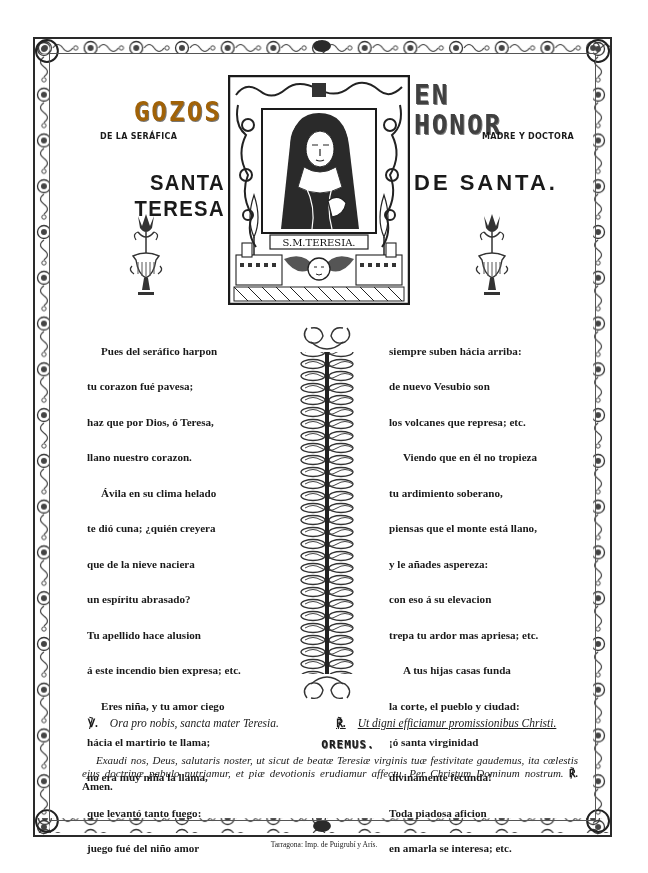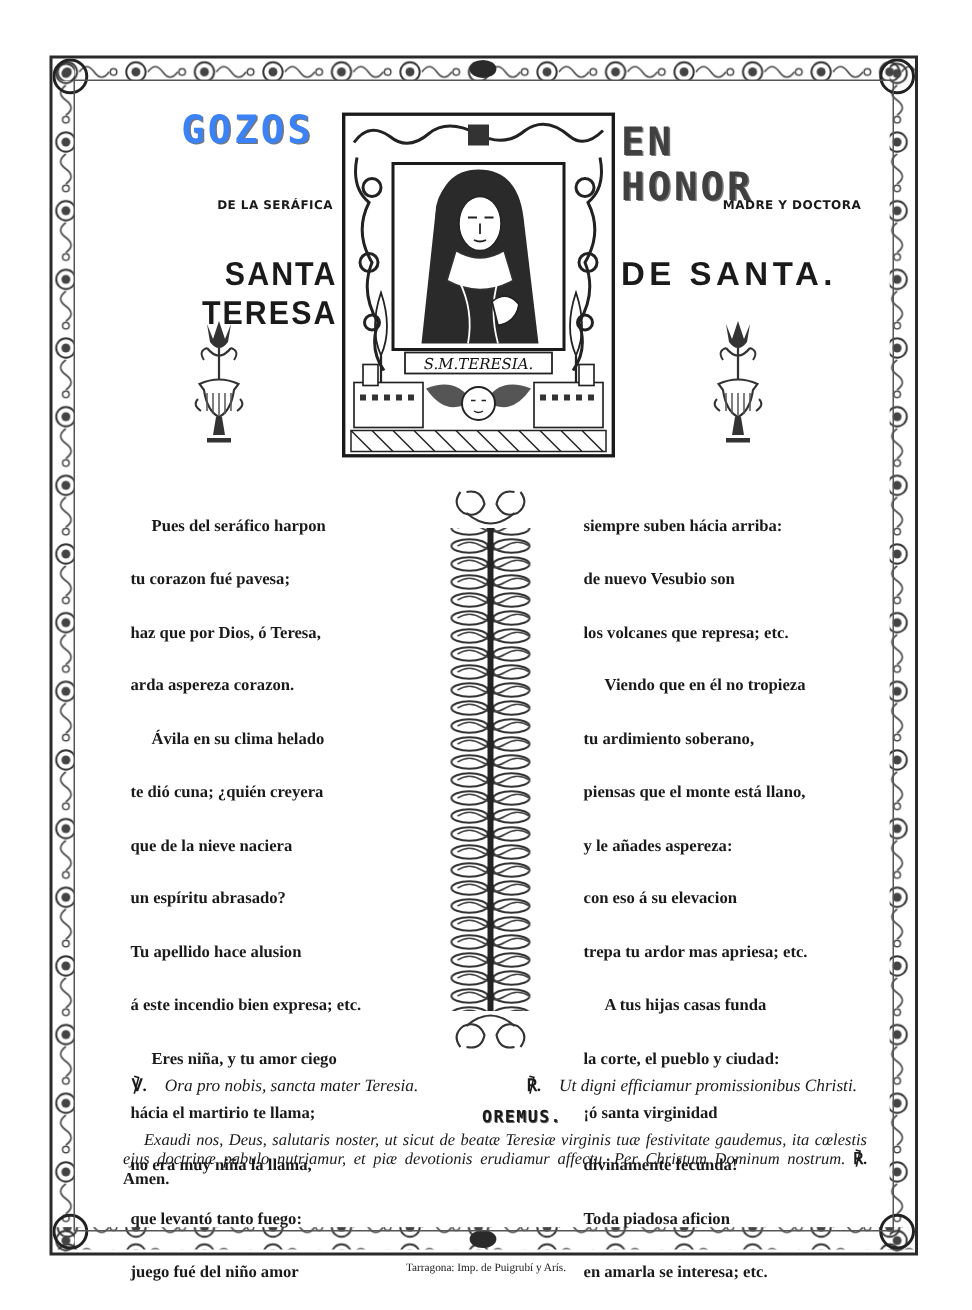--- a/index.html
+++ b/index.html
@@ -1,39 +1,39 @@
 <!DOCTYPE html>
 <html><head>
 <meta charset="utf-8">
 <style>
   html,body{margin:0;padding:0;background:#fff;}
   body{width:648px;height:873px;position:relative;overflow:hidden;font-family:"DejaVu Serif","Liberation Serif",serif;color:#1a1a1a;}
   .frame{position:absolute;left:33px;top:37px;width:579px;height:800px;box-sizing:border-box;border:2px solid #2a2a2a;}
   .frame-inner{position:absolute;left:14px;top:14px;right:14px;bottom:14px;border:1px solid #555;}
   .orn{position:absolute;left:0;top:0;width:100%;height:100%;}
   .title-left,.title-right{position:absolute;font-family:"DejaVu Sans","Liberation Sans",sans-serif;font-weight:bold;}
-  .gozos{left:108px;top:72px;width:114px;text-align:center;font-size:26px;letter-spacing:2px;color:#3b82f6;text-shadow:1px 1px 0 #777;font-family:"DejaVu Sans Mono",monospace;}
+  .gozos{left:108px;top:97px;width:114px;text-align:right;font-size:26px;letter-spacing:2px;color:#a16207;text-shadow:1px 1px 0 #777;font-family:"DejaVu Sans Mono",monospace;}
   .honor{left:414px;top:80px;width:140px;text-align:left;font-size:26px;letter-spacing:2px;color:#404040;text-shadow:1px 1px 0 #777;font-family:"DejaVu Sans Mono",monospace;}
-  .sub-l{left:100px;top:132px;width:122px;text-align:right;font-size:8px;letter-spacing:0.3px;}
+  .sub-l{left:100px;top:132px;width:122px;text-align:left;font-size:8px;letter-spacing:0.3px;}
   .sub-r{left:414px;top:132px;width:140px;text-align:center;font-size:8px;letter-spacing:0.3px;margin-left:44px;}
   .santa{left:80px;top:170px;width:145px;text-align:right;font-size:22px;letter-spacing:1.5px;font-family:"Liberation Sans",sans-serif;transform:scaleX(0.92);transform-origin:right;}
   .jesus{left:414px;top:170px;width:150px;text-align:left;font-size:22px;letter-spacing:3px;font-family:"Liberation Sans",sans-serif;}
-  .woodcut{position:absolute;left:228px;top:75px;width:182px;height:230px;font-style:italic;}
+  .woodcut{position:absolute;left:228px;top:75px;width:182px;height:230px;}
   .vase{position:absolute;width:36px;height:86px;}
   .vase-l{left:128px;top:212px;}
   .vase-r{left:474px;top:212px;}
   .col{position:absolute;top:322px;font-family:"Liberation Serif","DejaVu Serif",serif;font-weight:bold;font-size:11.1px;line-height:11.85px;white-space:pre;}
   .col-l{left:87px;}
   .col-r{left:389px;}
   .line{display:block;}
   .line.indent{padding-left:14px;}
   .spine{position:absolute;left:297px;top:322px;width:60px;height:382px;}
   .versicle{position:absolute;top:715px;font-family:"Liberation Serif",serif;font-style:italic;font-size:11.5px;}
   .v-left{left:88px;}
-  .v-right{left:351px;}
+  .v-right{left:336px;text-decoration:underline;}
   .v-sym{font-style:normal;font-weight:bold;margin-right:12px;}
   .oremus{position:absolute;left:0;width:648px;top:738px;text-align:center;font-family:"DejaVu Sans Mono",monospace;font-weight:bold;font-size:11px;letter-spacing:1px;text-shadow:0.6px 0.6px 0 #666;margin-left:24px;}
   .prayer{position:absolute;left:82px;top:754px;width:496px;font-family:"Liberation Serif",serif;font-style:italic;font-size:11px;line-height:13px;text-align:justify;text-indent:14px;}
   .prayer .amen{font-style:normal;font-weight:bold;}
   .imprint{position:absolute;left:0;width:648px;top:840px;text-align:center;font-family:"Liberation Serif",serif;font-size:7.5px;}
 </style>
 </head>
 <body>
 
 <div class="frame">
@@ -167,21 +167,21 @@
     <path d="M10 50 v12 M14 50 v14 M18 50 v15 M22 50 v14 M26 50 v12" stroke="#555" stroke-width="1"></path>
     <path d="M4 54 q-4 4 2 8 M32 54 q4 4 -2 8" fill="none" stroke="#333" stroke-width="1.3"></path>
     <path d="M16 66 l-2 12 h8 l-2 -12 z M10 80 h16 v3 h-16 z" fill="#333"></path>
   </svg>
 </div>
 
 <div class="col col-l">
   <span class="line indent">Pues del seráfico harpon</span>
   <span class="line">tu corazon fué pavesa;</span>
   <span class="line">haz que por Dios, ó Teresa,</span>
-  <span class="line">arda aspereza corazon.</span>
+  <span class="line">llano nuestro corazon.</span>
   <span class="line indent">Ávila en su clima helado</span>
   <span class="line">te dió cuna; ¿quién creyera</span>
   <span class="line">que de la nieve naciera</span>
   <span class="line">un espíritu abrasado?</span>
   <span class="line">Tu apellido hace alusion</span>
   <span class="line">á este incendio bien expresa; etc.</span>
   <span class="line indent">Eres niña, y tu amor ciego</span>
   <span class="line">hácia el martirio te llama;</span>
   <span class="line">no era muy niña la llama,</span>
   <span class="line">que levantó tanto fuego:</span>

